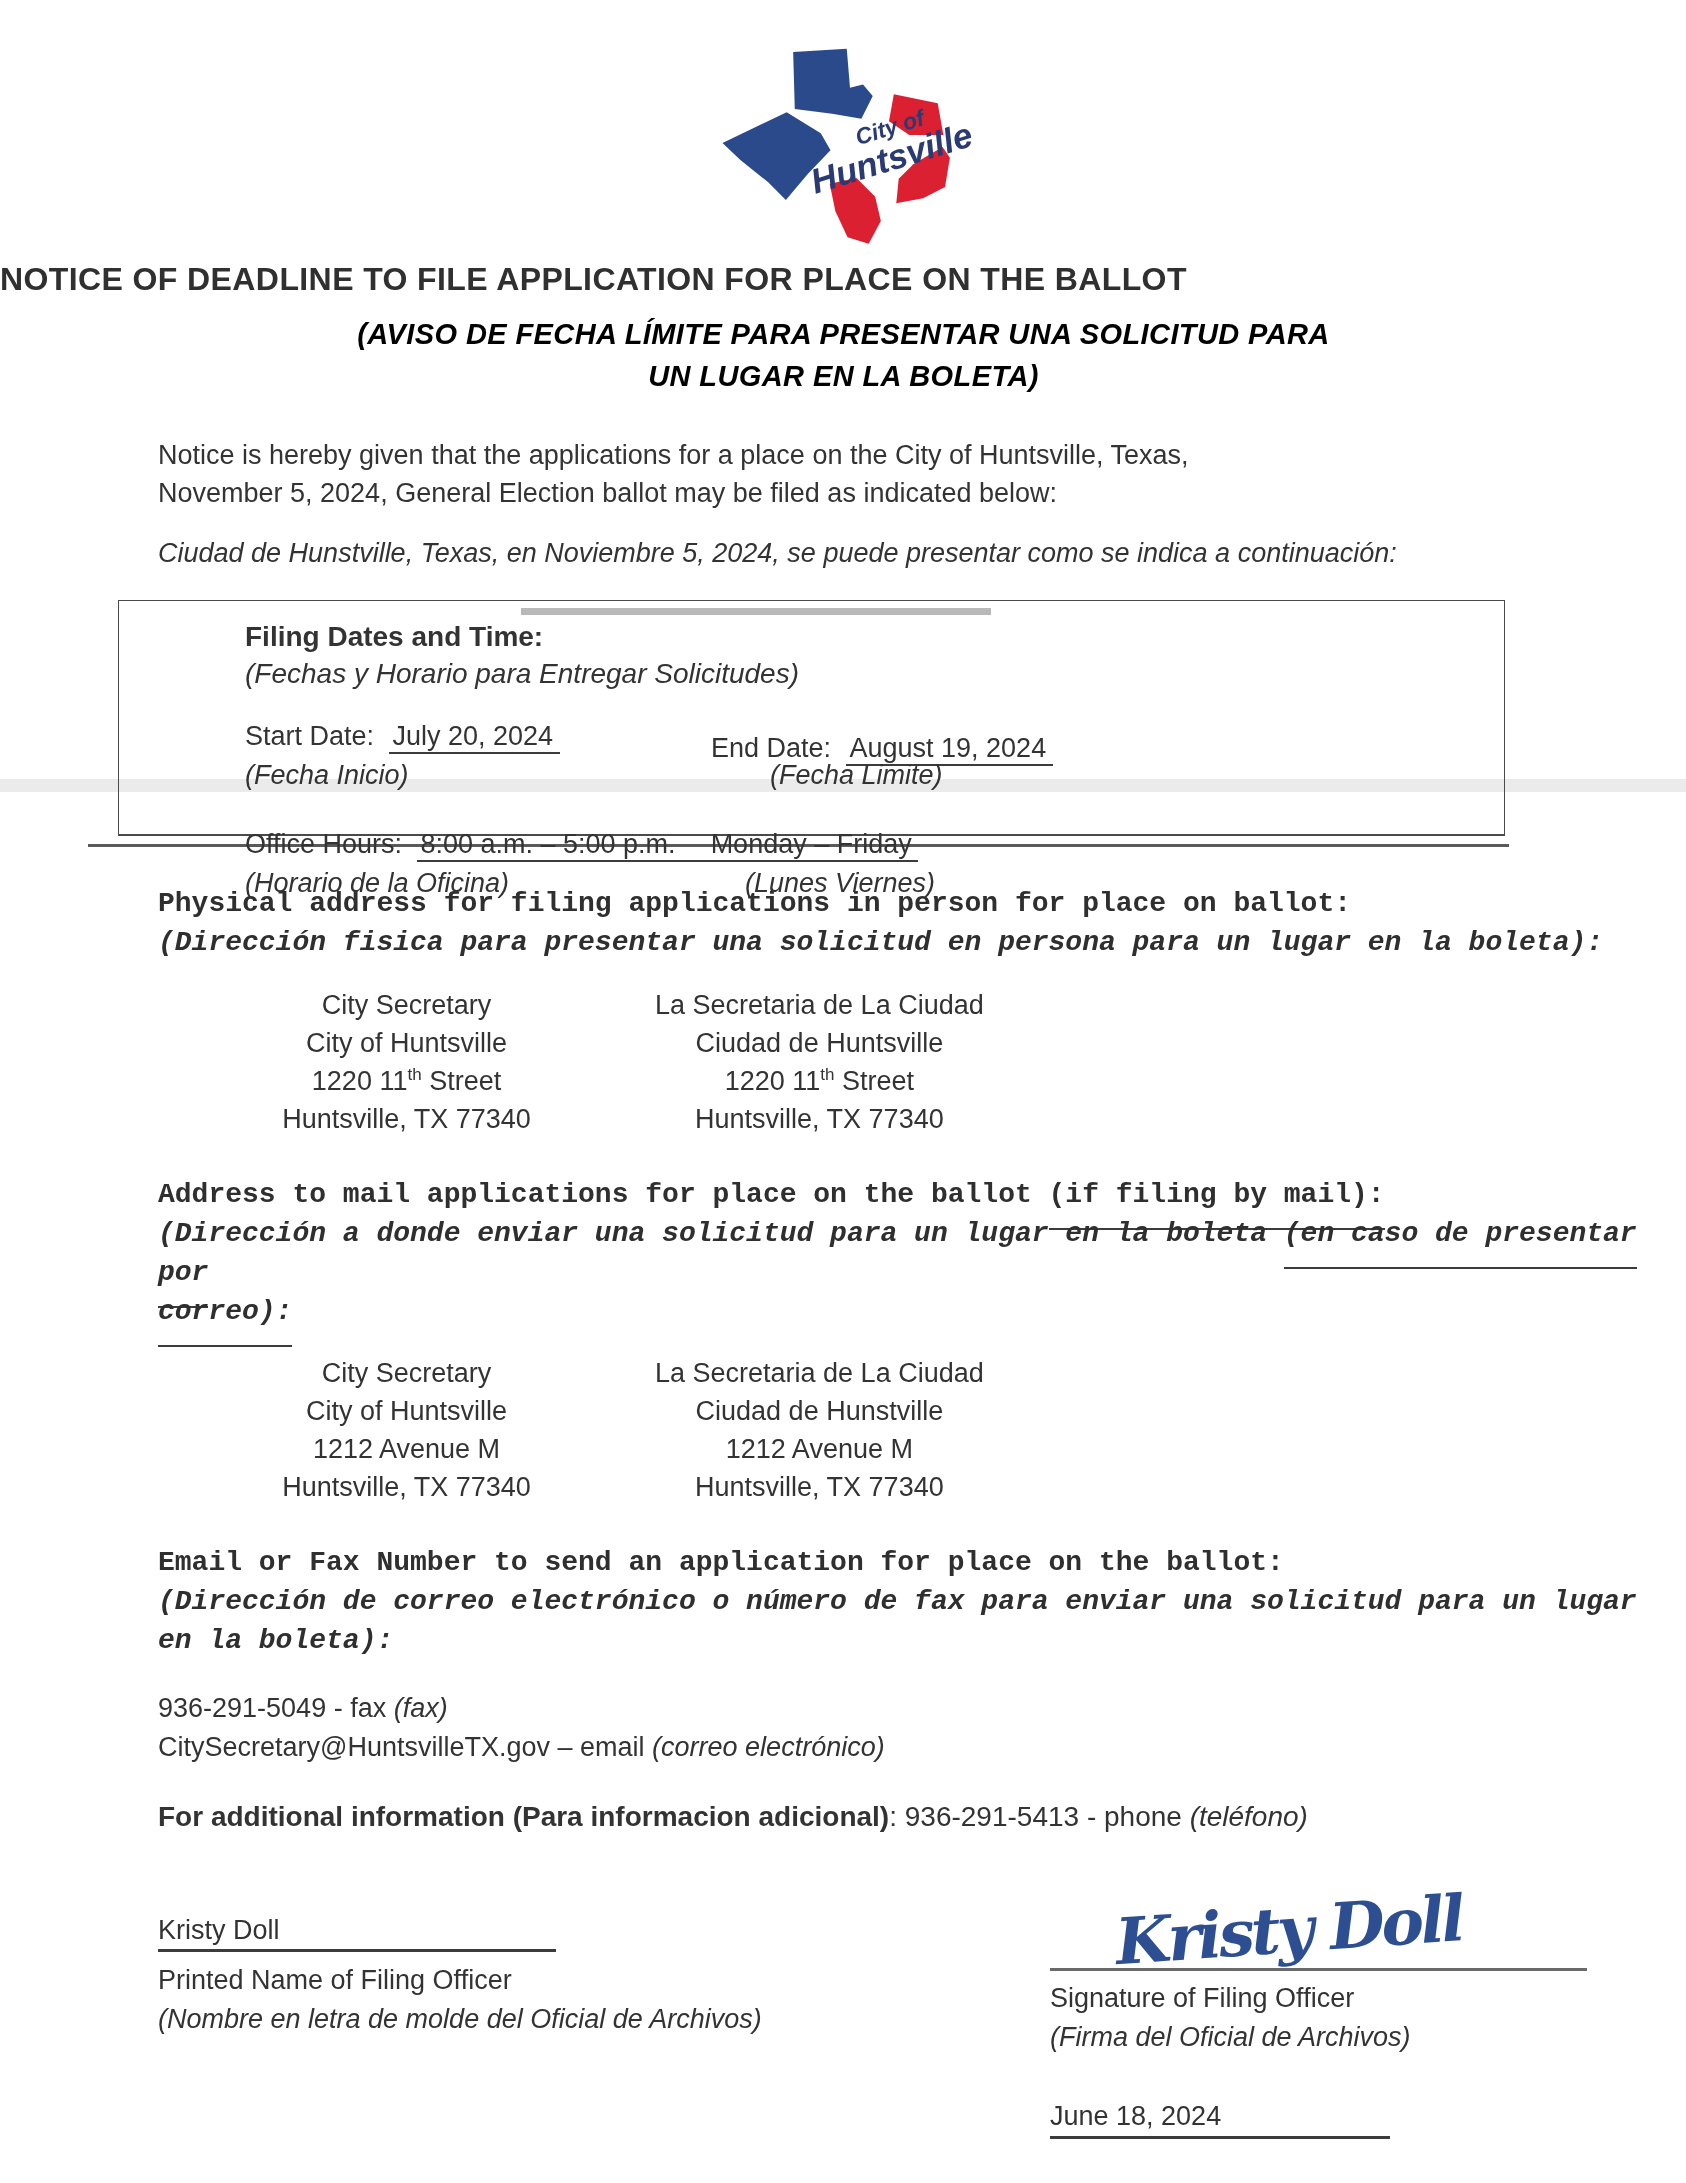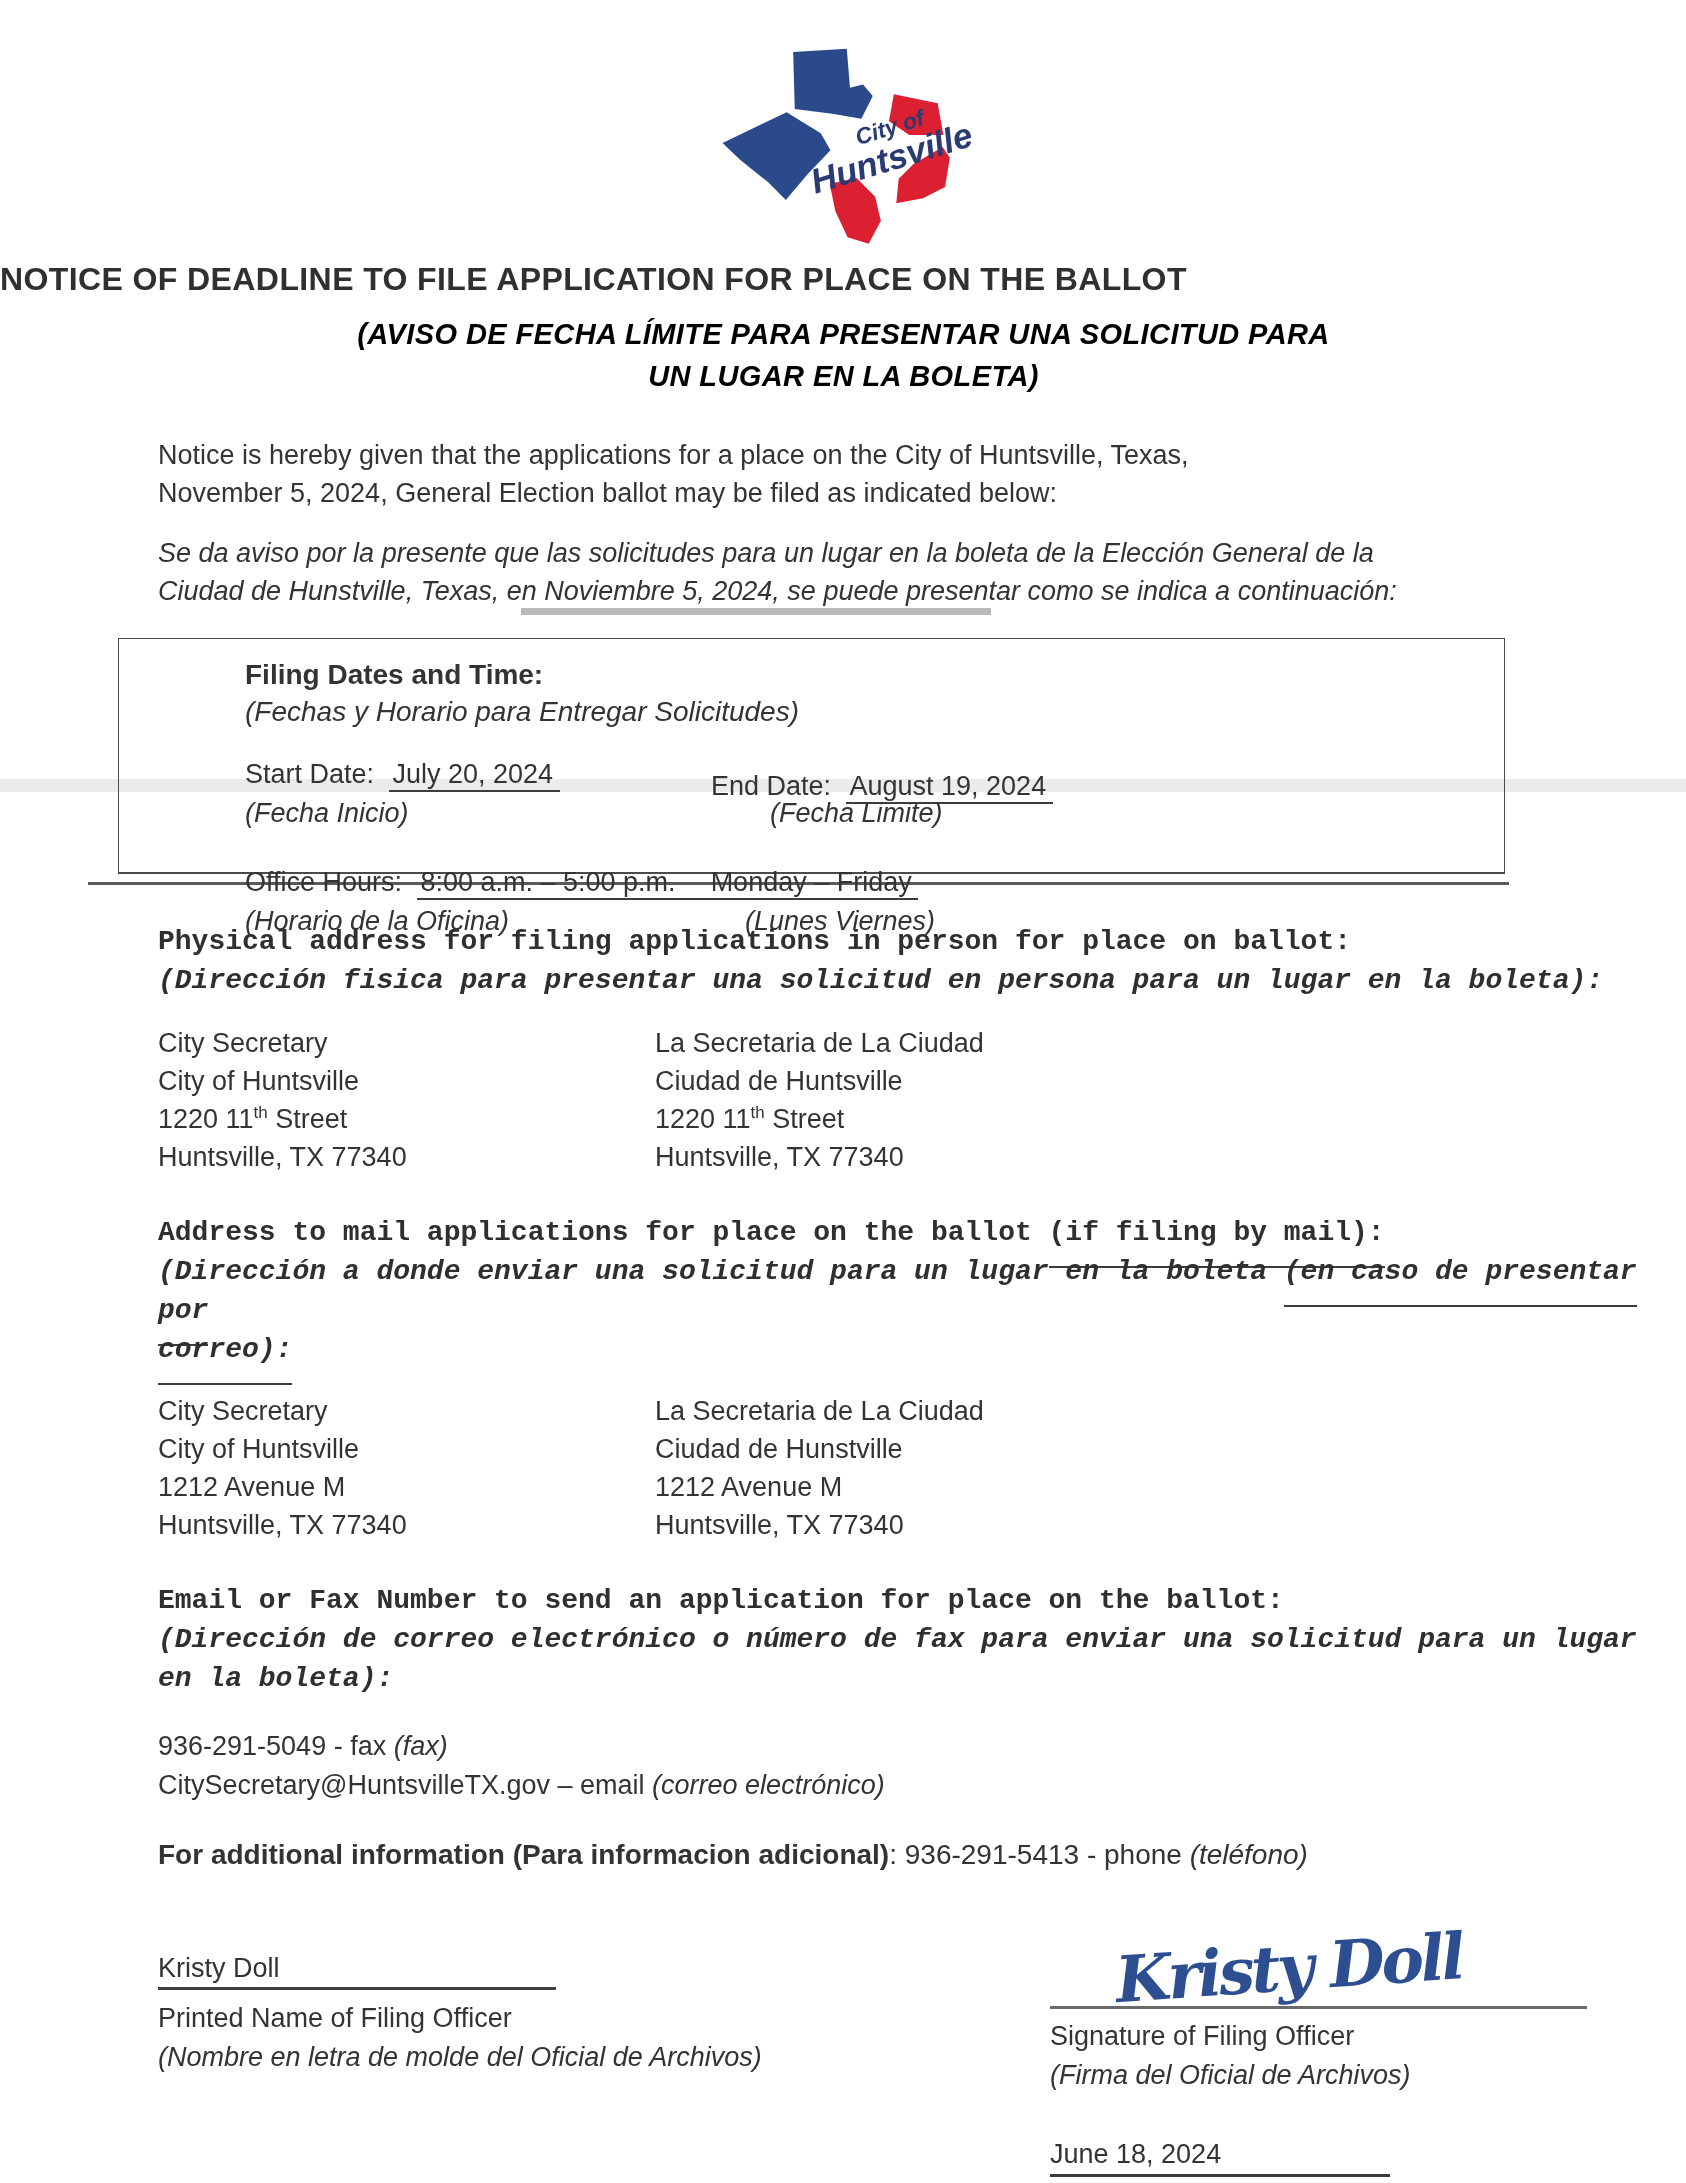--- a/index.html
+++ b/index.html
@@ -54,21 +54,21 @@
   .u-group .gap { display:inline-block; width:35px; }
   .box-underline { margin:7.6px 0 0 88px; width:1421px; height:3.4px; background:#5a5a5a; }
 
   
   .sec-heading { margin:37px 0 0 158px; line-height:39px; font-weight:bold; font-size:28px; color:#2f2f2f;font-family:Liberation Mono, monospace; }
   .sec-heading .es { font-style:italic; }
   .sec-heading .line { display:block; }
   .useg { border-bottom:2.5px solid #3c3c3c; padding-bottom:18px; }
 
   .addr-cols { display:flex; margin:23.5px 0 0 158px; }
-  .addr { line-height:38px; }
+  .addr { line-height:38px;text-align:center; }
   .addr.first { width:497px; }
   sup { font-size:17px; vertical-align:super; line-height:0; }
 
   .contact-lines { margin:28.6px 0 0 158px; line-height:39px; }
 
   .add-info { margin:34px 0 0 158px; font-size:28px; }
 
   
   .sig-row { display:flex; margin:52px 0 0 158px; }
   .sig-left { width:892px; }
@@ -107,21 +107,20 @@
     <div class="subtitle">
       <div>(AVISO DE FECHA LÍMITE PARA PRESENTAR UNA SOLICITUD PARA</div>
       <div>UN LUGAR EN LA BOLETA)</div>
     </div>
 
     <div class="intro">
       <span class="line">Notice is hereby given that the applications for a place on the City of Huntsville, Texas,</span>
       <span class="line">November 5, 2024, General Election ballot may be filed as indicated below:</span>
     </div>
     <div class="intro es">
-      <span class="line">Se da aviso por la presente que las solicitudes para un lugar en la boleta de la Elección General de la</span>
       <span class="line">Ciudad de Hunstville, Texas, en Noviembre 5, 2024, se puede presentar como se indica a continuación:</span>
     </div>
 
     <div class="filing-box">
       <div class="fb-heading-en">Filing Dates and Time:</div>
       <div class="fb-heading-es">(Fechas y Horario para Entregar Solicitudes)</div>
 
       <div class="fb-row dates">
         <span>Start Date:</span>&nbsp;
         <span class="u">July 20, 2024</span>

